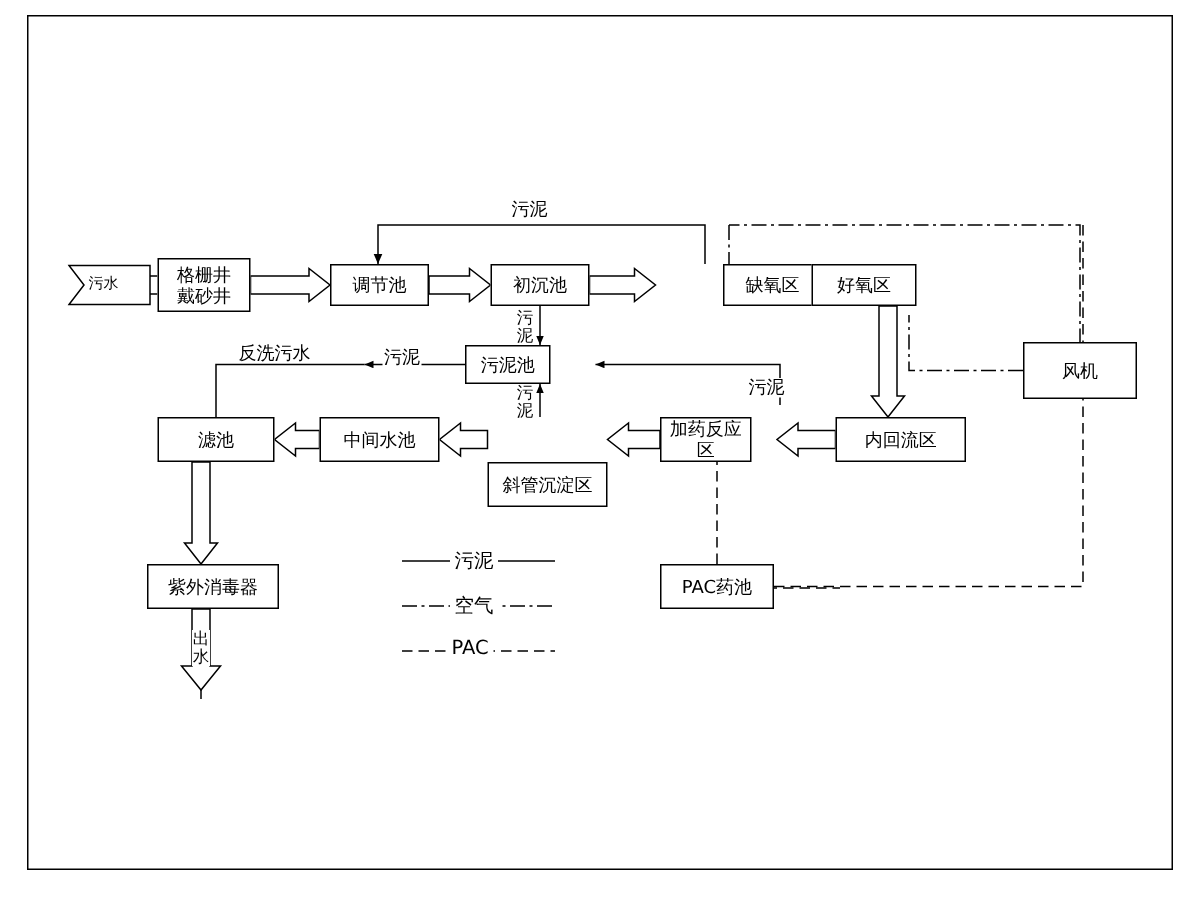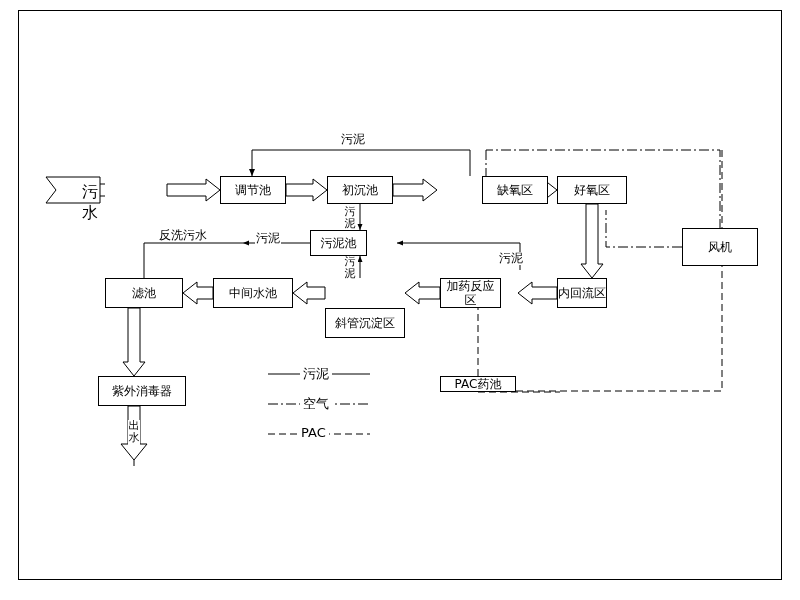--- a/index.html
+++ b/index.html
@@ -195,49 +195,51 @@
       <g>
         <path d="M134,460 L134,466"></path>
       </g>
     </g>
   </svg>
 
   <div style="position:absolute;left:45px;top:176px;width:56px;height:28px;">
     <svg width="56" height="28" viewBox="0 0 56 28">
       <path d="M1,1 L55,1 L55,27 L1,27 L11,14 Z" fill="#fff" stroke="#000" stroke-width="1"></path>
     </svg>
-    <span style="position:absolute;left:14px;top:6px;font-size:16px;margin-left:23px;">污水</span>
+    <span style="position:absolute;left:14px;top:6px;font-size:10px;">污水</span>
   </div>
 
+  <div class="box" style="left:105px;top:172px;width:62px;height:36px;">格栅井
+戴砂井</div>
 
   <div class="box" style="left:220px;top:176px;width:66px;height:28px;">调节池</div>
 
   <div class="box" style="left:327px;top:176px;width:66px;height:28px;">初沉池</div>
 
   <div class="box" style="left:437px;top:176px;width:66px;height:28px;margin-left:45px;">缺氧区</div>
 
-  <div class="box" style="left:557px;top:176px;width:70px;height:28px;">好氧区</div>
+  <div class="box" style="left:541px;top:176px;width:70px;height:28px;">好氧区</div>
 
   <div class="box" style="left:682px;top:228px;width:76px;height:38px;">风机</div>
 
   <div class="box" style="left:310px;top:230px;width:57px;height:26px;">污泥池</div>
 
-  <div class="box" style="left:557px;top:278px;width:50px;height:30px;">内回流区</div>
+  <div class="box" style="left:557px;top:278px;width:87px;height:30px;">内回流区</div>
 
   <div class="box" style="left:440px;top:278px;width:61px;height:30px;">加药反应区</div>
 
   <div class="box" style="left:325px;top:278px;width:80px;height:30px;margin-top:30px;">斜管沉淀区</div>
 
   <div class="box" style="left:105px;top:278px;width:78px;height:30px;">滤池</div>
 
   <div class="box" style="left:213px;top:278px;width:80px;height:30px;">中间水池</div>
 
   <div class="box" style="left:98px;top:376px;width:88px;height:30px;">紫外消毒器</div>
 
-  <div class="box" style="left:440px;top:376px;width:76px;height:16px;">PAC药池</div>
+  <div class="box" style="left:440px;top:376px;width:76px;height:30px;">PAC药池</div>
 
   <div class="plainlabel" style="left:340px;top:133px;">污泥</div>
 
   <div class="plainlabel" style="left:158px;top:229px;">反洗污水</div>
 
   <div class="plainlabel" style="left:255px;top:232px;">污泥</div>
 
   <div class="plainlabel" style="left:498px;top:252px;">污泥</div>
 
   <div class="vlabel" style="left:344px;top:206px;">污泥</div>

